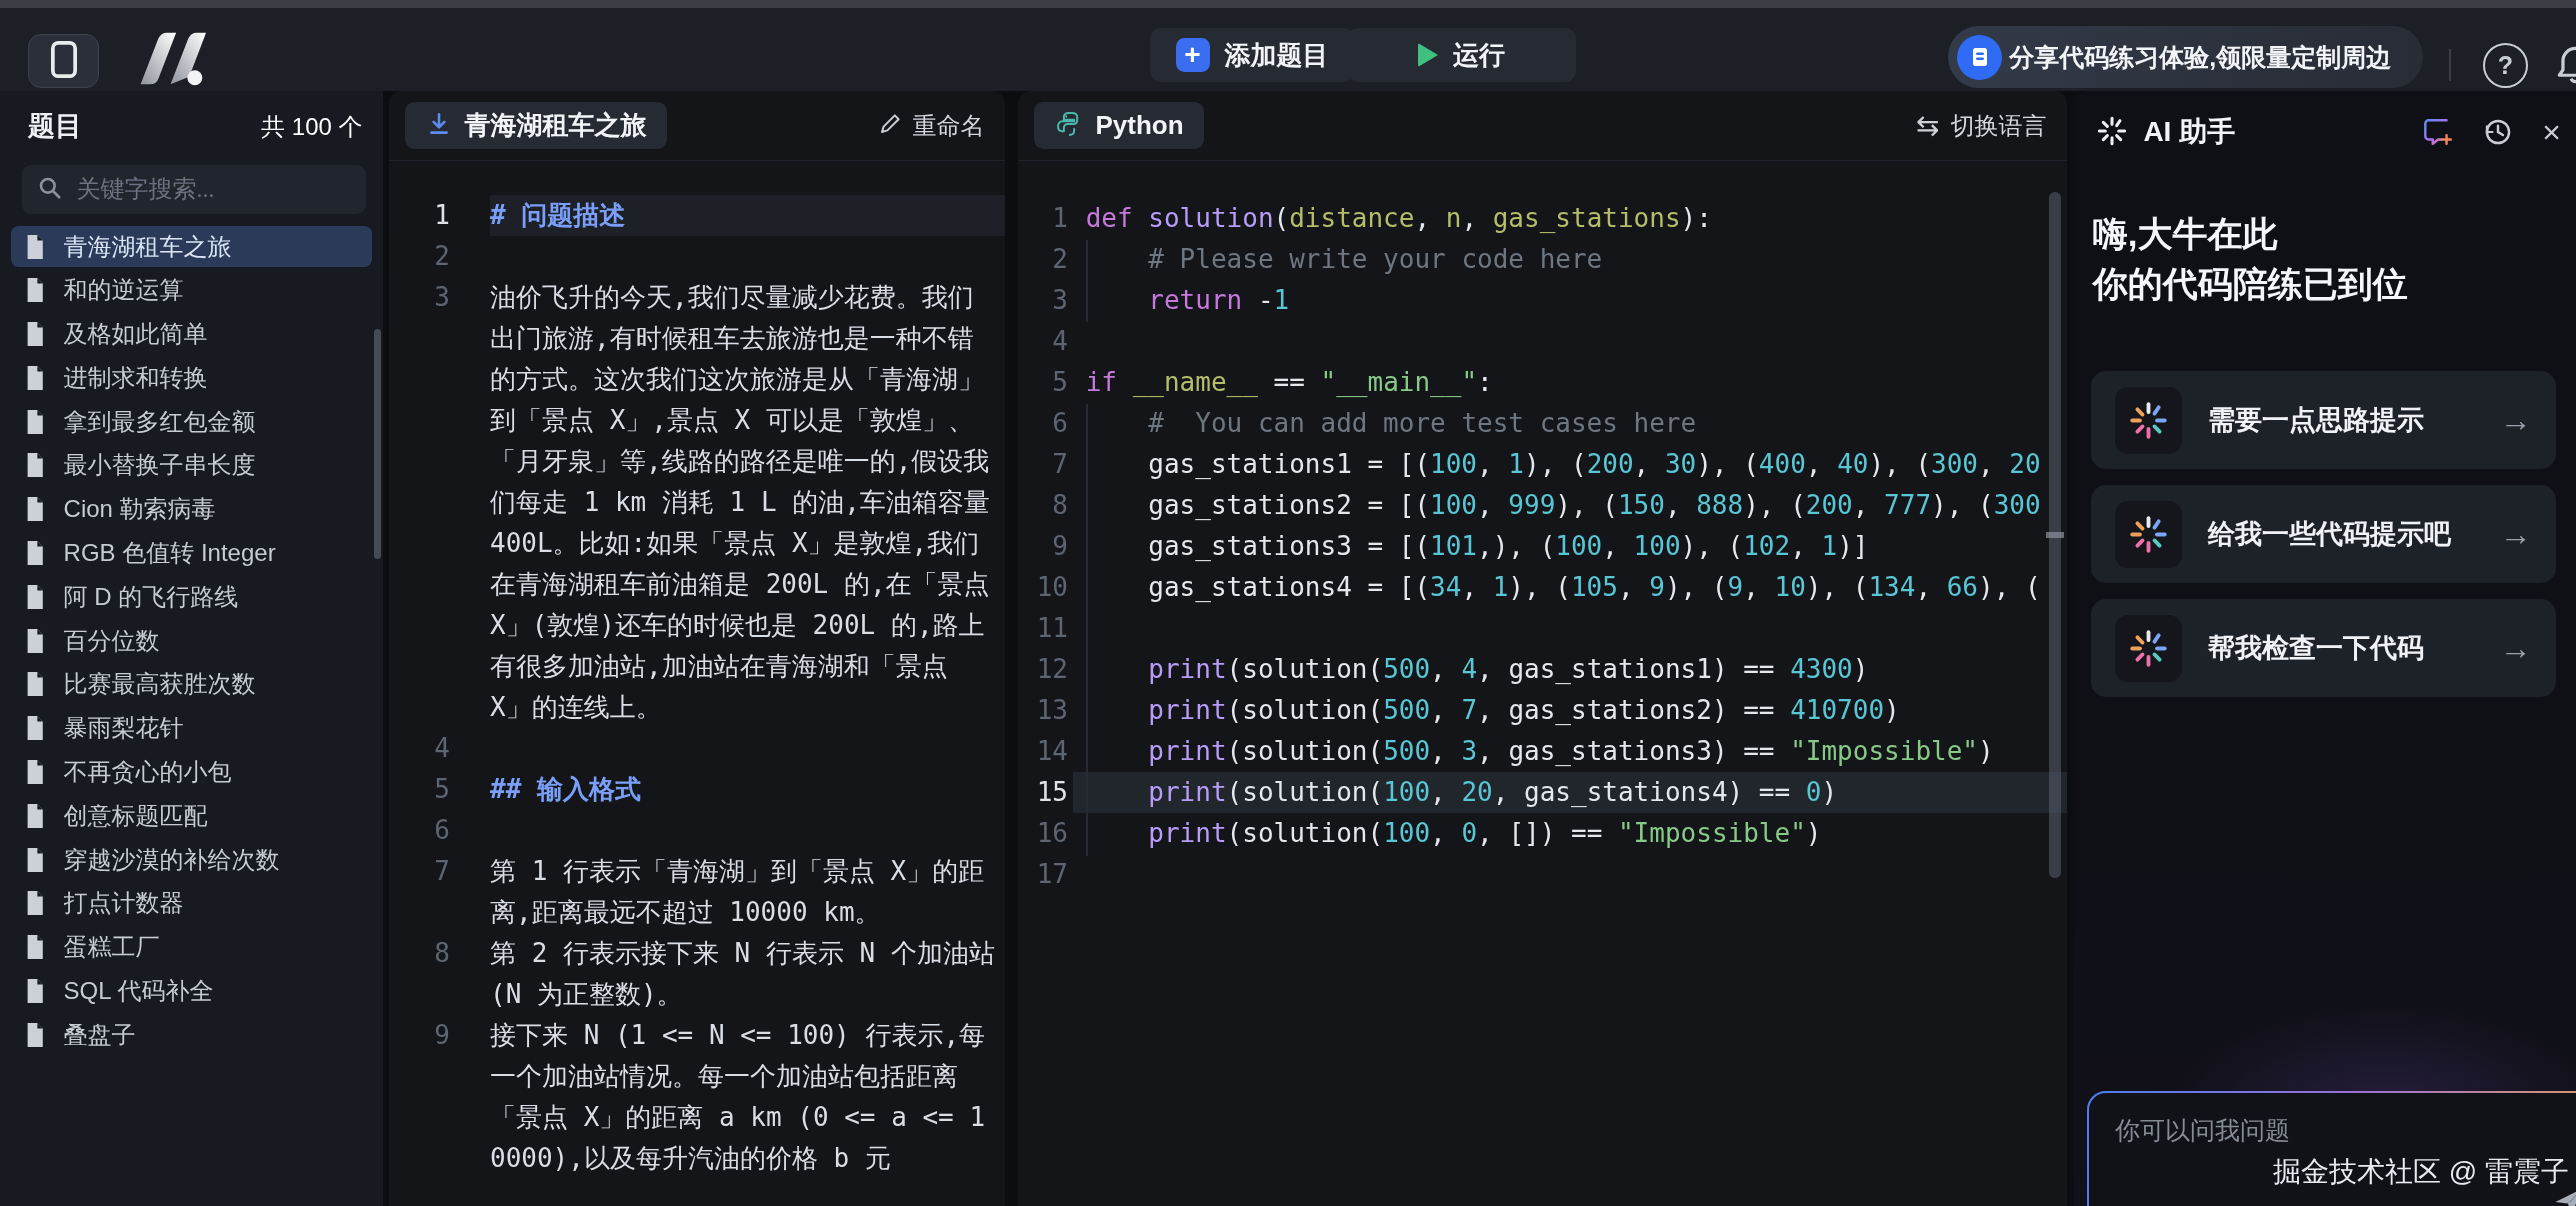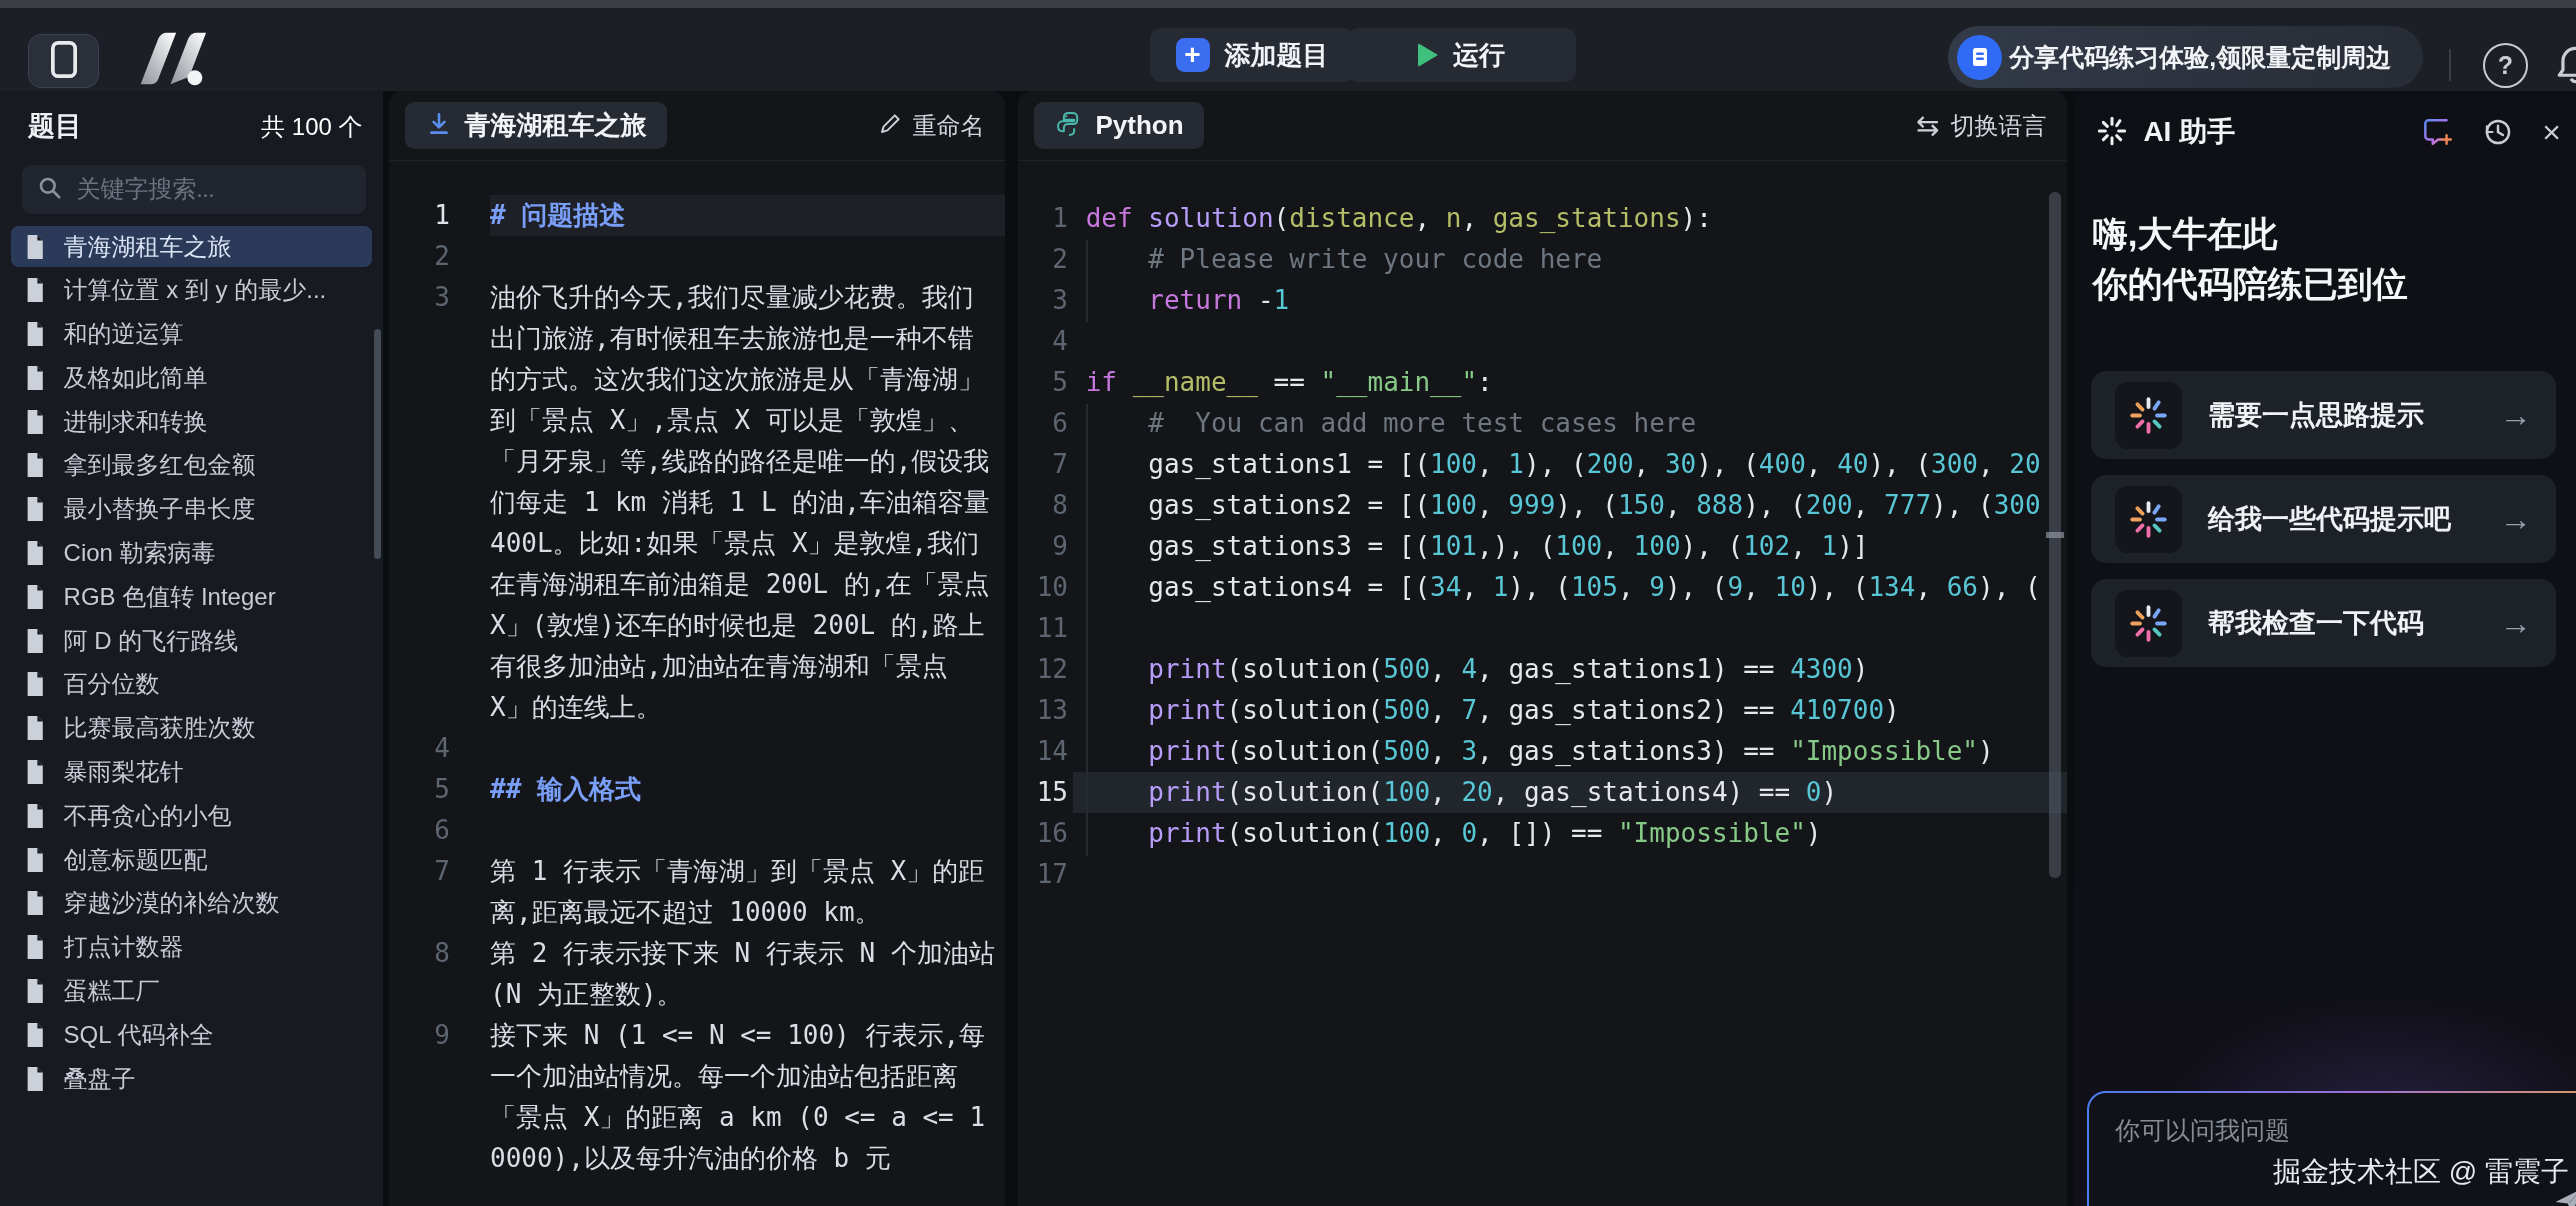--- a/index.html
+++ b/index.html
@@ -86,21 +86,21 @@
       border-radius:13px 0 0 0;overflow:hidden}
   .ai-glow{position:absolute;left:0;right:0;top:822px;bottom:0;
       background:radial-gradient(60% 55% at 62% 70%,rgba(122,90,210,.20),rgba(122,90,210,0) 72%)}
   .ai-head{position:absolute;left:22.4px;right:15px;top:15px;height:52px;display:flex;align-items:center;gap:15px}
   .ai-title{font-size:28px;font-weight:bold;color:#f2f4f7}
   .ai-hicons{margin-left:auto;display:flex;align-items:center;gap:28px}
   .ai-hicons .ic{cursor:pointer;display:flex;align-items:center;justify-content:center}
   .ai-x{font-size:32px;color:#c9ced6;line-height:1}
   .ai-greet{position:absolute;left:18.7px;top:118px;font-size:35px;font-weight:bold;line-height:50px;color:#f4f6f9}
   .ai-cards{position:absolute;left:17px;right:20.5px;top:280px}
-  .card{height:88px;border-radius:15px;background:#1d2128;display:flex;align-items:center;
+  .card{height:98px;border-radius:15px;background:#1d2128;display:flex;align-items:center;
       padding:0 24px;margin-bottom:16px;cursor:pointer}
   .card .tile{width:67px;height:67px;border-radius:13px;background:#14161c;display:flex;
       align-items:center;justify-content:center;margin-right:26px;flex:none}
   .card .lbl{flex:1;font-size:27px;font-weight:bold;color:#f0f2f5}
   .card .arr{font-size:32px;color:#99a0ab}
   .ai-input-wrap{position:absolute;left:13px;top:1000px;width:523px;height:224px;border-radius:18.7px;
       background:linear-gradient(90deg,#4c7df0,#9a6fd8,#e09a5f);padding:1.9px}
   .ai-input{position:relative;width:100%;height:100%;border-radius:17px;background:#101218;box-sizing:border-box}
   .ai-input textarea{position:absolute;left:24px;top:18.7px;right:24px;height:56px;background:transparent;border:none;
       outline:none;resize:none;color:#c8cdd5;font-size:25px;font-family:"Liberation Sans",sans-serif}
@@ -177,27 +177,20 @@
     </span>
     <input placeholder="关键字搜索..." style="">
   </div>
   <div class="sb-list">
       <div class="sitem sel">
         <svg width="22.4" height="26" viewBox="0 0 20 24" style="flex:none">
           <path d="M3 1h9l5 5v17H3z" fill="#ccd1d9"></path>
           <path d="M12 1l5 5h-5z" fill="#171a21"></path>
         </svg>
         <span class="t">青海湖租车之旅</span>
-      </div>
-      <div class="sitem">
-        <svg width="22.4" height="26" viewBox="0 0 20 24" style="flex:none">
-          <path d="M3 1h9l5 5v17H3z" fill="#ccd1d9"></path>
-          <path d="M12 1l5 5h-5z" fill="#171a21"></path>
-        </svg>
-        <span class="t">计算位置 x 到 y 的最少...</span>
       </div>
       <div class="sitem">
         <svg width="22.4" height="26" viewBox="0 0 20 24" style="flex:none">
           <path d="M3 1h9l5 5v17H3z" fill="#ccd1d9"></path>
           <path d="M12 1l5 5h-5z" fill="#171a21"></path>
         </svg>
         <span class="t">和的逆运算</span>
       </div>
       <div class="sitem">
         <svg width="22.4" height="26" viewBox="0 0 20 24" style="flex:none">

